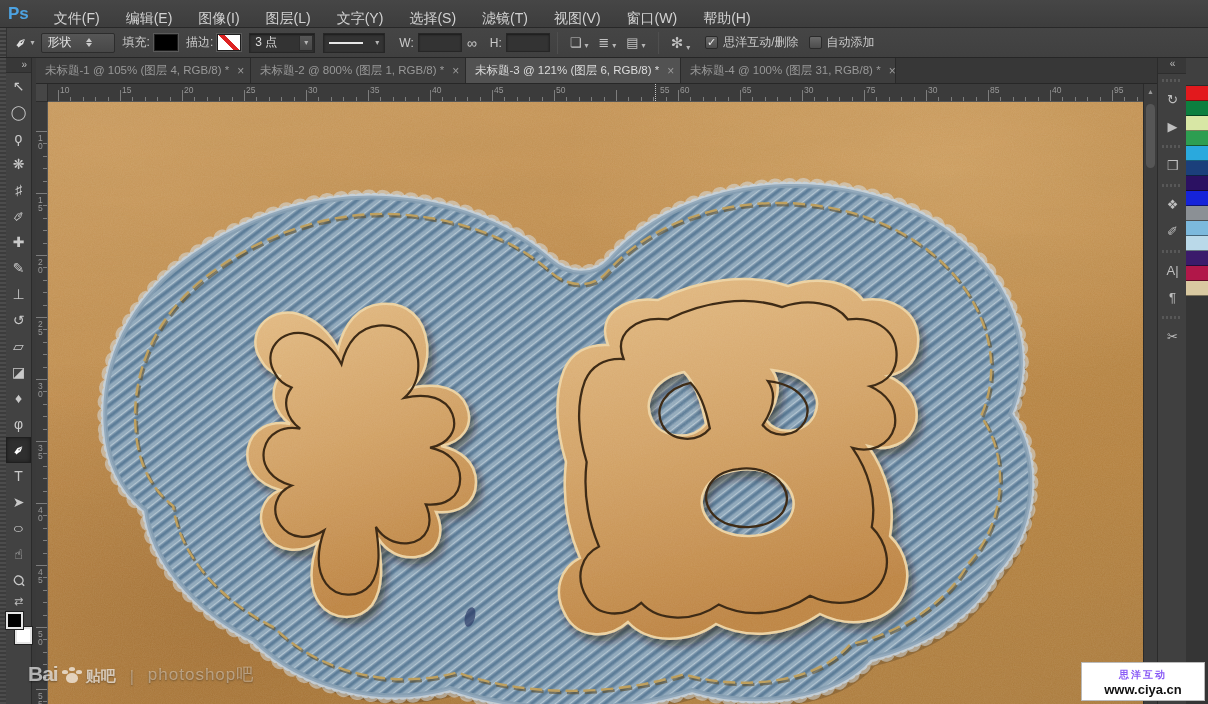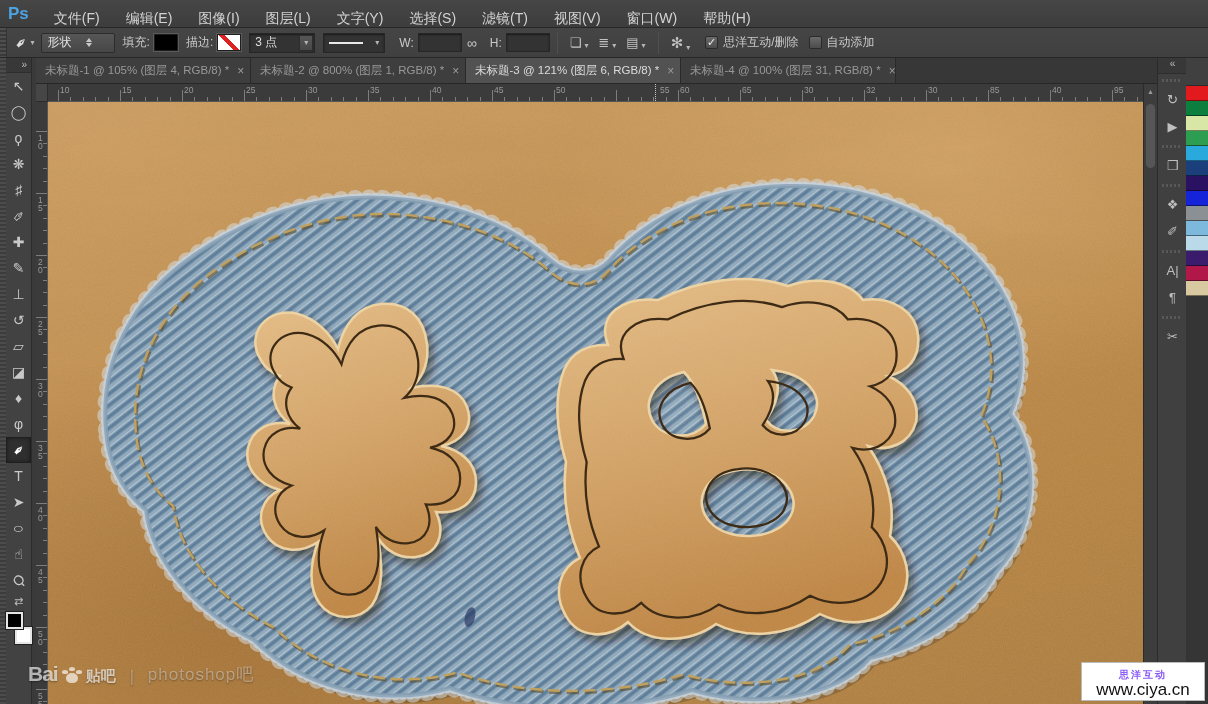--- a/index.html
+++ b/index.html
@@ -121,21 +121,21 @@
   .paw { position:relative; width:24px; height:22px; margin:0 2px; display:inline-block; }
   .paw::before { content:""; position:absolute; left:6px; top:9px; width:12px; height:10px;
     border-radius:50% 50% 45% 45%; background:rgba(255,255,255,.65);
     box-shadow:-7px -6px 0 -3px rgba(255,255,255,.65), 0px -9px 0 -3px rgba(255,255,255,.65), 7px -6px 0 -3px rgba(255,255,255,.65); }
   .wm-left .suffix { font-size:15px; font-weight:bold; }
   .wm-left .divider { margin:0 14px; color:rgba(255,255,255,.35); font-size:16px; }
   .wm-left .text { font-size:17px; color:rgba(255,255,255,.38); letter-spacing:1px; }
   .wm-right { position:absolute; left:1081px; top:662px; width:124px; height:39px; background:#fff;
     border:1px solid #bbb; display:flex; flex-direction:column; align-items:center; justify-content:center; }
   .wm-right .l1 { font-size:10px; font-weight:bold; color:#8b5cf6; letter-spacing:2px; line-height:17px; }
-  .wm-right .l2 { font-size:17px; font-weight:normal; color:#111; line-height:14px; }
+  .wm-right .l2 { font-size:13px; font-weight:bold; color:#111; line-height:14px; }
 </style>
 </head>
 <body>
 
 <div class="app">
 
   <header class="menubar">
     <span class="pslogo">Ps</span>
     <nav id="menu-items" style="display:flex;">
         <div class="menu-item">文件(F)</div>
@@ -375,21 +375,21 @@
       <div class="htick" style="left: 716.8px; height: 4px;"></div>
       <div class="htick" style="left: 729.2px; height: 4px;"></div>
       <div class="htick" style="left: 741.6px; height: 4px;"></div>
       <div class="htick" style="left: 754px; height: 11px;"></div>
       <span class="hnum" style="left: 756px;">30</span>
       <div class="htick" style="left: 766.4px; height: 4px;"></div>
       <div class="htick" style="left: 778.8px; height: 4px;"></div>
       <div class="htick" style="left: 791.2px; height: 4px;"></div>
       <div class="htick" style="left: 803.6px; height: 4px;"></div>
       <div class="htick" style="left: 816px; height: 11px;"></div>
-      <span class="hnum" style="left: 818px;">32</span>
+      <span class="hnum" style="left: 818px;">75</span>
       <div class="htick" style="left: 828.4px; height: 4px;"></div>
       <div class="htick" style="left: 840.8px; height: 4px;"></div>
       <div class="htick" style="left: 853.2px; height: 4px;"></div>
       <div class="htick" style="left: 865.6px; height: 4px;"></div>
       <div class="htick" style="left: 878px; height: 11px;"></div>
       <span class="hnum" style="left: 880px;">30</span>
       <div class="htick" style="left: 890.4px; height: 4px;"></div>
       <div class="htick" style="left: 902.8px; height: 4px;"></div>
       <div class="htick" style="left: 915.2px; height: 4px;"></div>
       <div class="htick" style="left: 927.6px; height: 4px;"></div>

